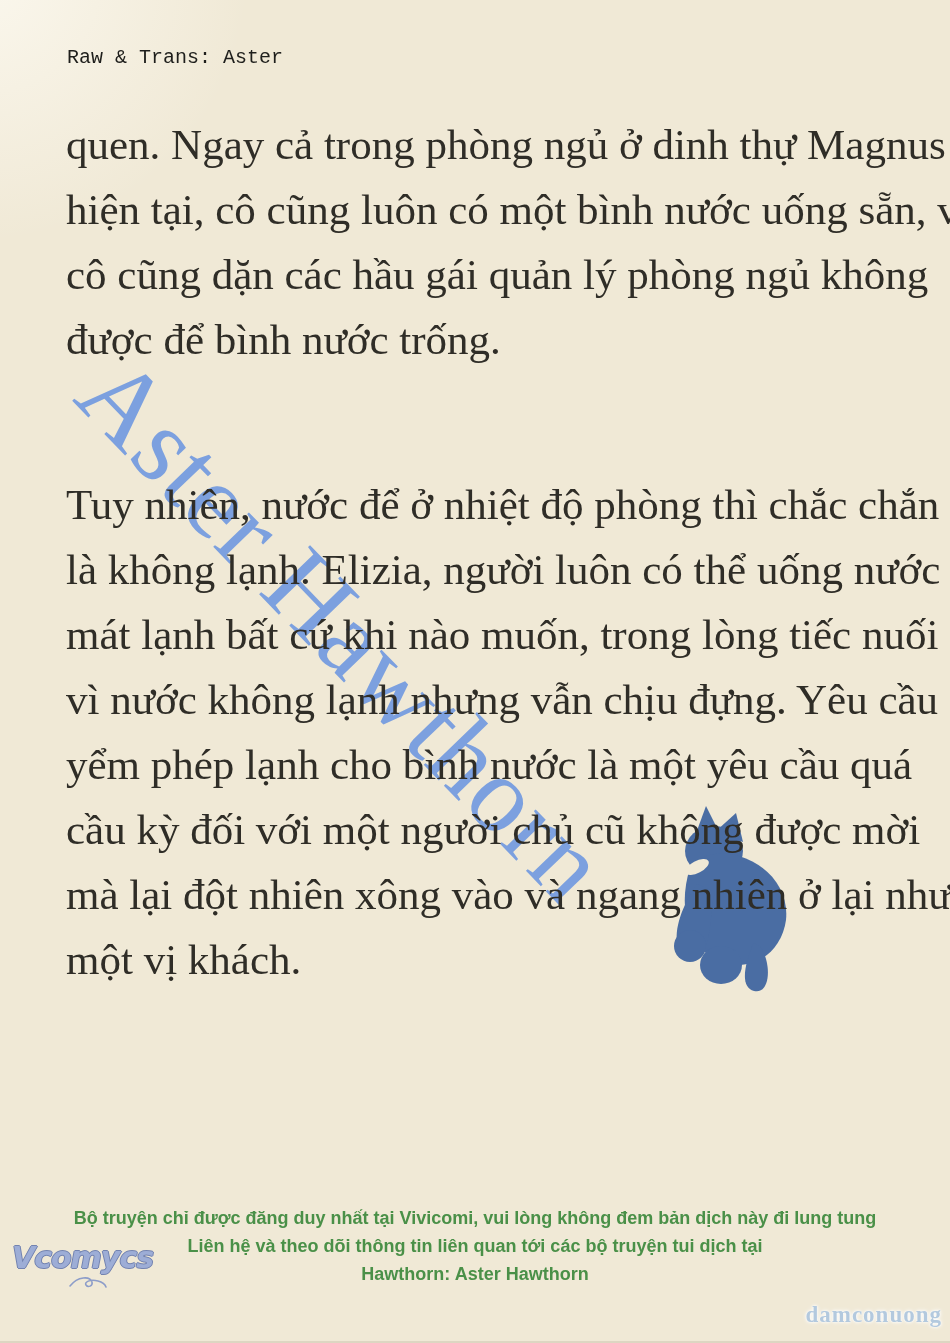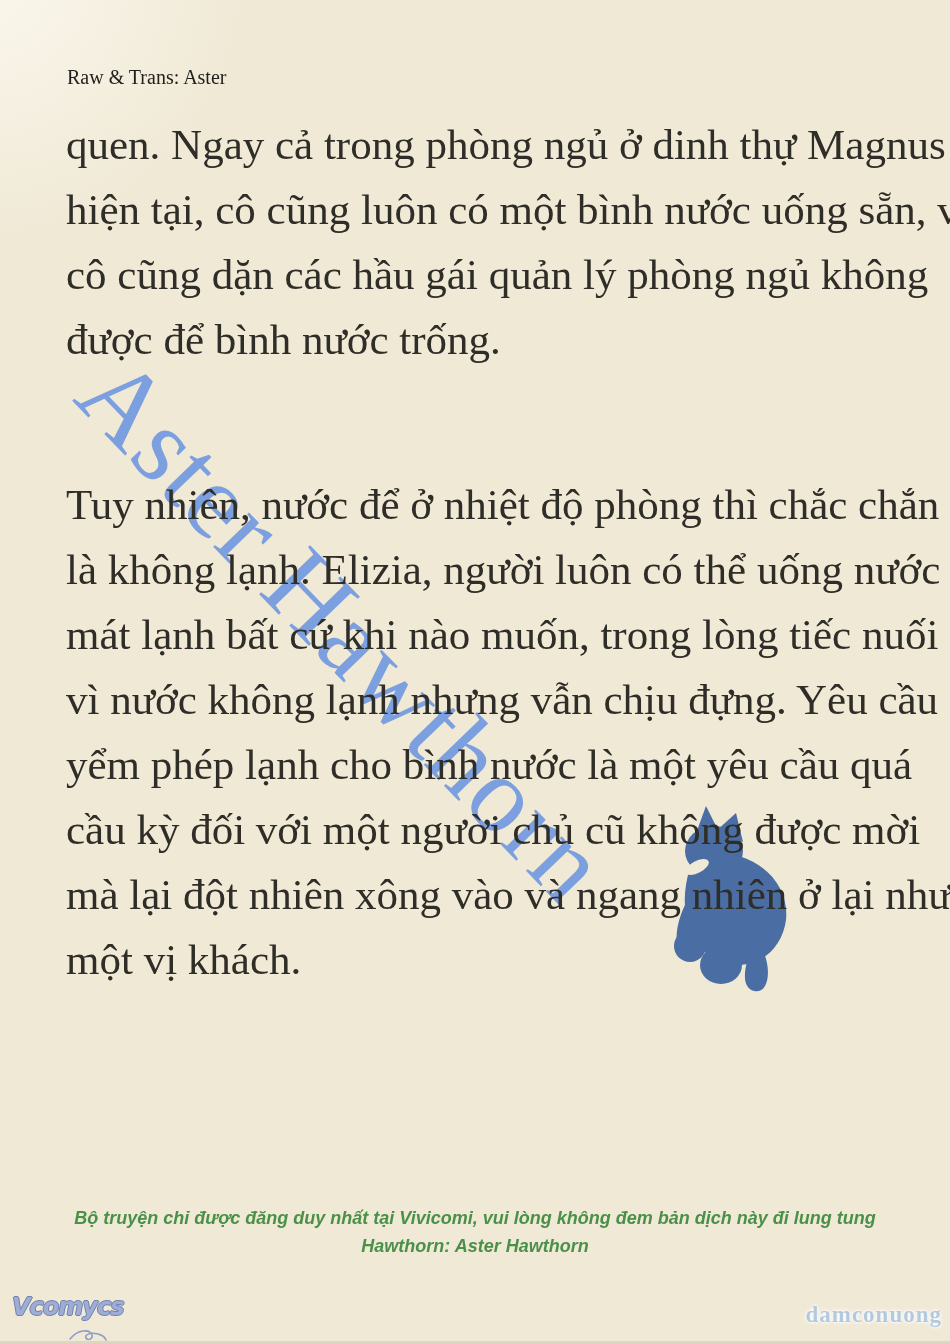--- a/index.html
+++ b/index.html
@@ -14,25 +14,24 @@
       #f0e9d6;
     font-family: "Liberation Serif", serif;
     border-bottom: 2px solid #ddd6c2;
     box-sizing: border-box;
   }
 
   .credit {
     position: absolute;
     left: 67px;
     top: 46px;
-    font-family: Liberation Serif, serif;
+    font-family: Liberation Mono, monospace;
     font-size: 20px;
     color: #1f1f1c;
     z-index: 4;
-    margin-top: 20px;
   }
 
   .watermark {
     position: absolute;
     left: 142px;
     top: 332px;
     transform: rotate(46deg);
     transform-origin: 0 0;
     font-family: "Liberation Serif", serif;
     font-size: 108px;
@@ -66,37 +65,36 @@
   .para-2 { position: absolute; left: 0; top: 472px; }
   .line { height: 65px; }
 
   .footer {
     position: absolute;
     left: 0;
     right: 0;
     top: 1204px;
     text-align: center;
     font-family: "Liberation Sans", sans-serif;
-    font-style: italic;
     font-weight: bold;
     font-size: 18px;
     line-height: 28px;
     color: #4a9048;
     z-index: 4;
   }
 
   .logo {
     position: absolute;
     left: 12px;
-    top: 1293px;
+    top: 1240px;
     z-index: 4;
     font-family: "DejaVu Sans", sans-serif;
     font-style: italic;
     font-weight: bold;
-    font-size: 24px;
+    font-size: 30px;
     letter-spacing: -1px;
     color: #9dadd6;
     text-shadow:
       -1px 0 #7383b0, 1px 0 #7383b0, 0 -1px #7383b0, 0 1px #7383b0;
   }
   .logo .wordmark::first-letter {
     font-size: 42px;
     letter-spacing: -2px;
   }
   .logo-swirl {
@@ -155,20 +153,21 @@
       <div class="line">vì nước không lạnh nhưng vẫn chịu đựng. Yêu cầu</div>
       <div class="line">yểm phép lạnh cho bình nước là một yêu cầu quá</div>
       <div class="line">cầu kỳ đối với một người chủ cũ không được mời</div>
       <div class="line">mà lại đột nhiên xông vào và ngang nhiên ở lại như</div>
       <div class="line">một vị khách.</div>
     </div>
   </div>
 
   <div class="footer">
     <div>Bộ truyện chỉ được đăng duy nhất tại Vivicomi, vui lòng không đem bản dịch này đi lung tung</div>
+    <div>Liên hệ và theo dõi thông tin liên quan tới các bộ truyện tui dịch tại</div>
     <div>Hawthorn: Aster Hawthorn</div>
   </div>
 
   <div class="logo">
     <span class="wordmark">Vcomycs</span>
     <svg class="logo-swirl" width="40" height="16" viewBox="0 0 40 16" xmlns="http://www.w3.org/2000/svg">
       <path d="M2 12 C 10 2, 22 2, 24 8 C 25 12, 20 14, 18 11 C 16 8, 22 5, 30 7 C 34 8, 37 10, 38 13" fill="none" stroke="#8d9dc9" stroke-width="1.6" stroke-linecap="round"></path>
     </svg>
   </div>
 

